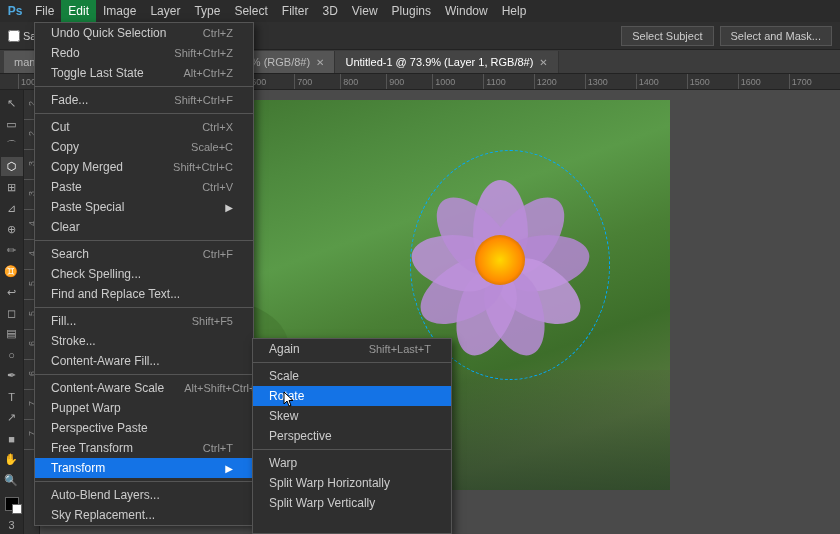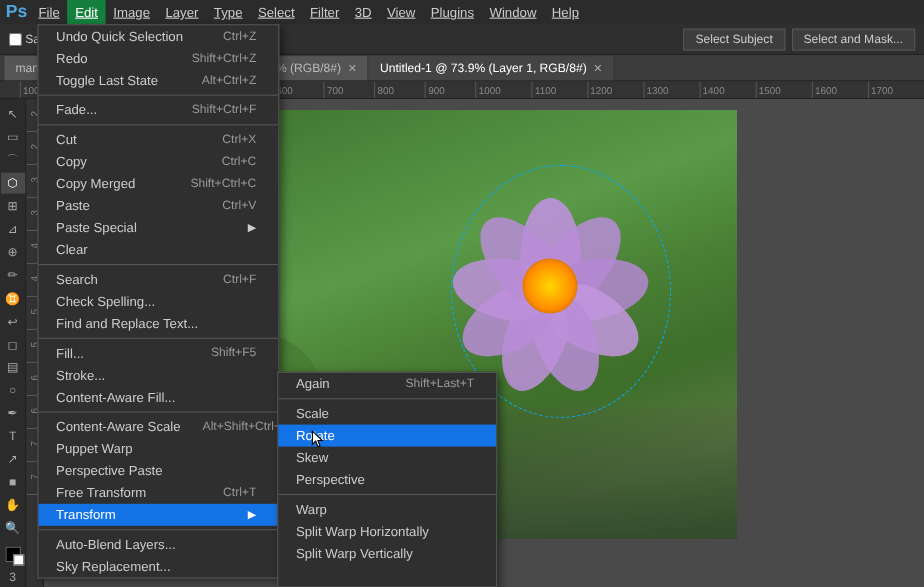--- a/index.html
+++ b/index.html
@@ -25,32 +25,31 @@
     }
     .ps-logo {
       width: 22px;
       height: 22px;
       background: #2b2b2b;
       display: flex;
       align-items: center;
       justify-content: center;
       color: #4fa9e0;
       font-weight: bold;
-      font-size: 16px;
+      font-size: 12px;
       margin-right: 2px;
     }
     .menu-item {
       color: #ccc;
       padding: 2px 7px;
       cursor: pointer;
       font-size: 12px;
       height: 22px;
       display: flex;
       align-items: center;
-      text-decoration: underline;
     }
     .menu-item:hover, .menu-item.active {
       background: #4a4a4a;
     }
     .menu-item.active {
       background: #15803d;
       color: #fff;
     }
 
     
@@ -446,21 +445,21 @@
     <span>Fade...</span>
     <span class="shortcut">Shift+Ctrl+F</span>
   </div>
   <div class="dropdown-divider"></div>
   <div class="dropdown-item">
     <span>Cut</span>
     <span class="shortcut">Ctrl+X</span>
   </div>
   <div class="dropdown-item">
     <span>Copy</span>
-    <span class="shortcut">Ctrl+C</span>
+    <span class="shortcut">Scale+C</span>
   </div>
   <div class="dropdown-item">
     <span>Copy Merged</span>
     <span class="shortcut">Shift+Ctrl+C</span>
   </div>
   <div class="dropdown-item">
     <span>Paste</span>
     <span class="shortcut">Ctrl+V</span>
   </div>
   <div class="dropdown-item">

